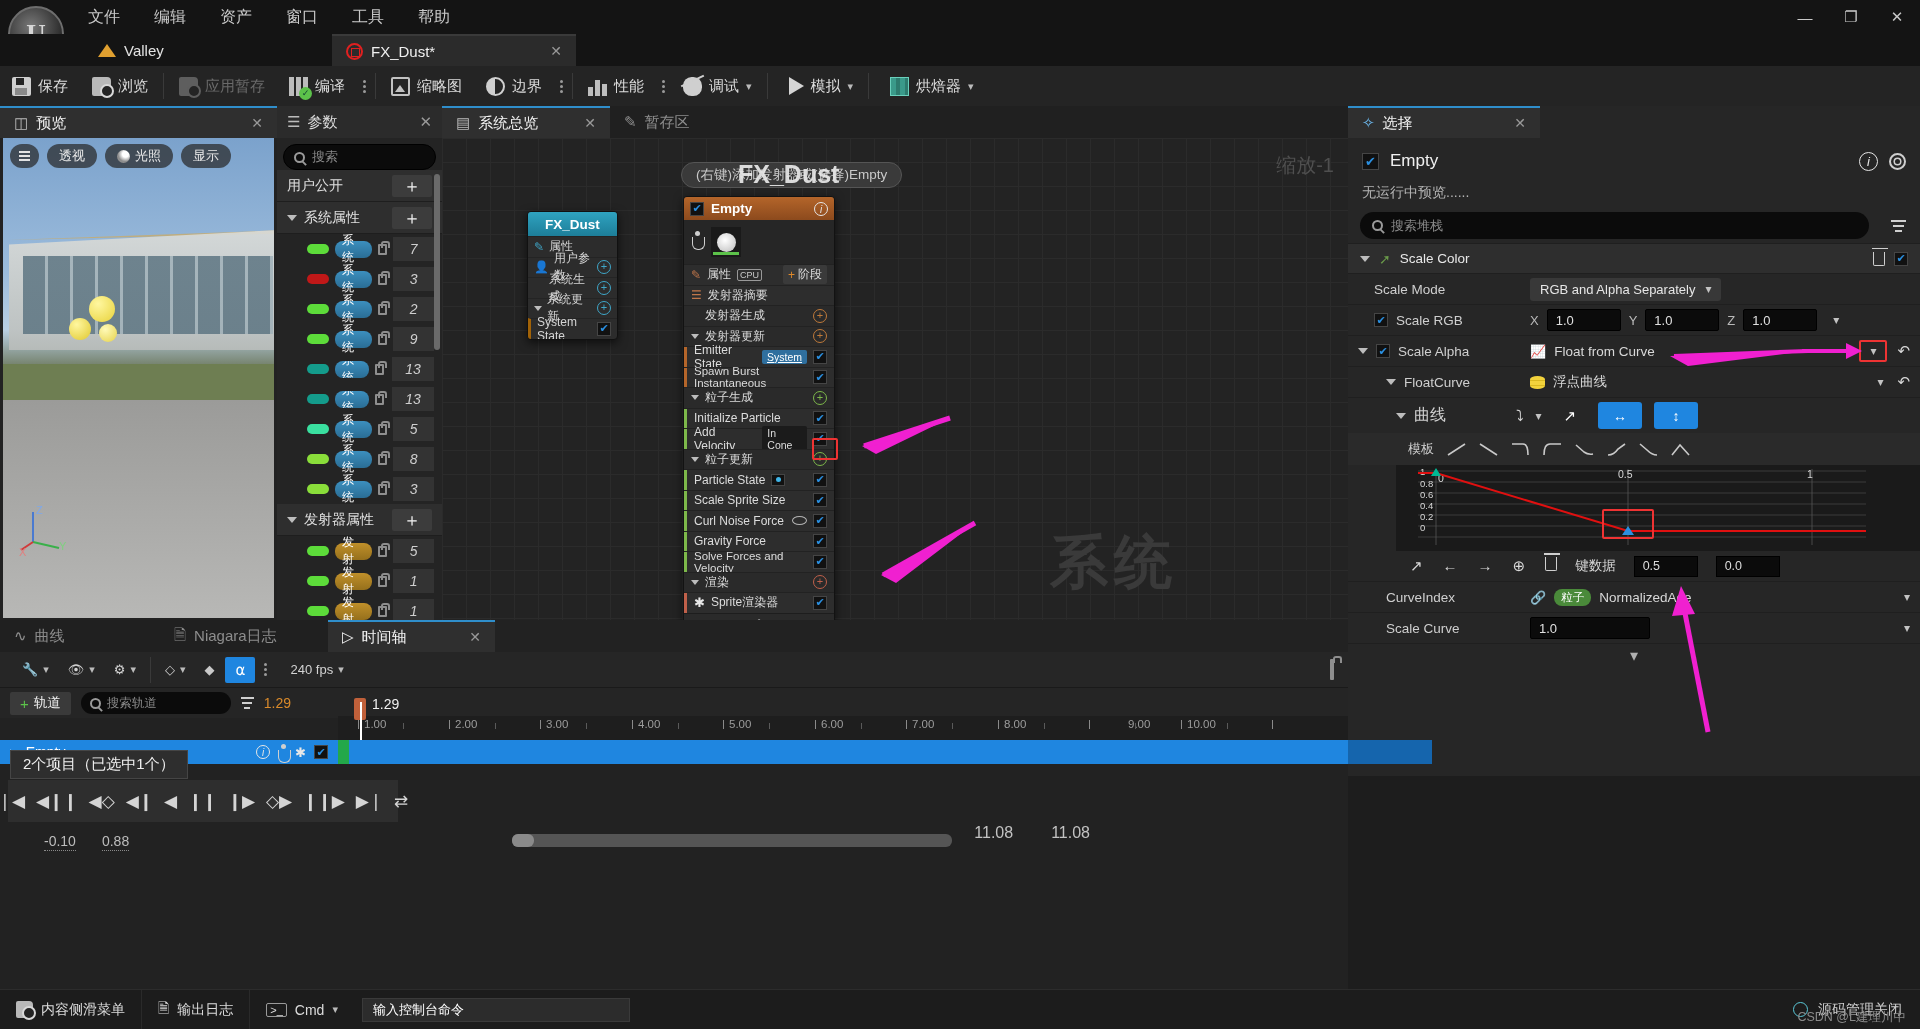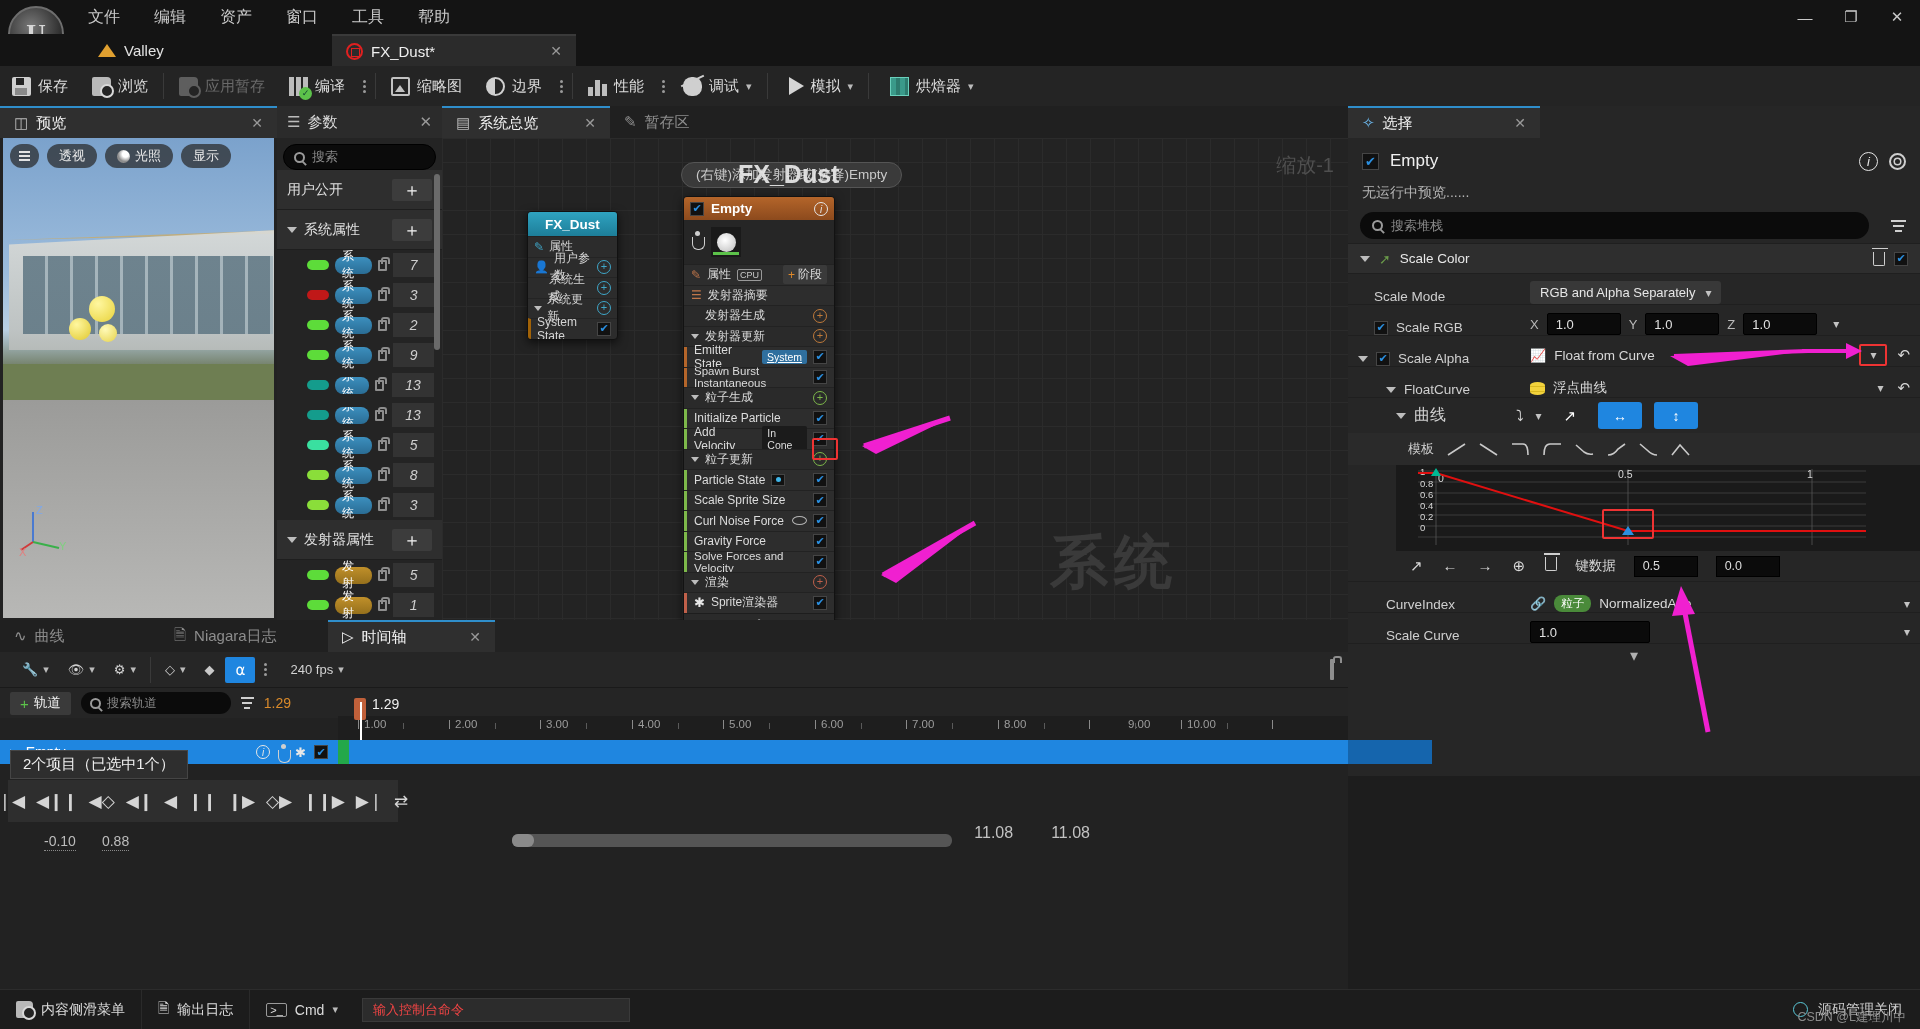--- a/index.html
+++ b/index.html
@@ -124,21 +124,21 @@
   .params { position:absolute; left:277px; top:106px; width:165px; height:514px; background:#242424; }
   .prm-head { height:32px; display:flex; align-items:center; gap:7px; padding:0 10px;
               background:#2b2b2b; font-size:15px; color:#dcdcdc; }
   .srch { margin:6px 6px 0 6px; height:26px; border-radius:13px; background:#0b0b0b;
           display:flex; align-items:center; gap:7px; padding:0 10px; border:1px solid #000; }
   .srch-ic { width:11px;height:11px;border:2px solid #9a9a9a;border-radius:50%; position:relative; flex:none;}
   .srch-ic::after { content:""; position:absolute; right:-4px; bottom:-3px; width:6px;height:2px;
       background:#9a9a9a; transform:rotate(45deg); }
   .srch span { font-size:13px; color:#8a8a8a; }
   .prm-body { position:relative; height:452px; overflow:hidden; }
-  .prm-sec { height:40px; display:flex; align-items:center; padding:0 10px; background:#2e2e2e;
+  .prm-sec { height:32px; display:flex; align-items:center; padding:0 10px; background:#2e2e2e;
              border-bottom:1px solid #1e1e1e; font-size:14px; color:#e0e0e0; }
   .prm-sec .plus { margin-left:auto; width:40px;height:22px;background:#3c3c3c;border-radius:2px;
       color:#f0f0f0; font-size:18px; display:flex; align-items:center; justify-content:center; }
   .caret { width:0;height:0;border-left:5px solid transparent;border-right:5px solid transparent;
            border-top:6px solid #bdbdbd; margin-right:7px; flex:none; }
   .prm-row { height:30px; display:flex; align-items:center; gap:6px; padding-left:30px; }
   .dotpill { width:22px;height:10px;border-radius:5px; flex:none; }
   .tagpill { height:17px; padding:0 7px; border-radius:8px; font-size:12px; color:#fff;
              background:linear-gradient(180deg,#3c8fbe,#2a6d95); display:flex; align-items:center; }
   .lock { width:9px; height:11px; border:2px solid #8e8e8e; border-radius:1px; position:relative; flex:none;}
@@ -240,21 +240,21 @@
               display:flex; align-items:center; gap:8px; padding:0 12px; }
   .filter-ic { display:flex; flex-direction:column; gap:3px; align-items:center; flex:none; }
   .filter-ic i { height:2px; background:#cfcfcf; display:block; }
   .stack-row { height:30px; display:flex; align-items:center; gap:9px; padding:0 12px;
                background:#2e2e2e; border-top:1px solid #1f1f1f; font-size:13.5px; color:#e8e8e8; }
   .trash { width:12px;height:14px;border:1.4px solid #cfcfcf; border-top:none; border-radius:0 0 2px 2px;
            position:relative; flex:none; }
   .trash::before { content:""; position:absolute; left:-2px;top:-4px;width:16px;height:1.6px;background:#cfcfcf; }
   .mod-ic { color:#6a9a4a; font-size:14px; }
 
-  .prow { height:31px; display:flex; align-items:flex-end; border-top:1px solid #1f1f1f; font-size:13.5px; }
+  .prow { height:31px; display:flex; align-items:center; border-top:1px solid #1f1f1f; font-size:13.5px; }
   .plabel { width:182px; padding-left:26px; color:#cfcfcf; display:flex; align-items:center; gap:8px; flex:none;}
   .pval { flex:1; display:flex; align-items:center; gap:8px; padding-right:10px; }
   .combo { height:23px; background:#383838; border-radius:3px; display:flex; align-items:center;
            gap:10px; padding:0 10px; font-size:13px; color:#e6e6e6; }
   .numf { height:22px; background:#0b0b0b; border:1px solid #000; border-radius:2px; width:74px;
           display:flex; align-items:center; padding:0 8px; font-size:13px; color:#e0e0e0; }
   .axl { font-size:13px; color:#b9b9b9; }
   .dchev { color:#c3c3c3; font-size:12px; }
   .undo { color:#d8d8d8; font-size:15px; }
   .curve-ic { color:#35c8e8; font-size:13px; }
@@ -316,21 +316,21 @@
              border-radius:6px; }
   .hscroll i { position:absolute; left:0; top:0; width:22px; height:13px; background:#8a8a8a; border-radius:6px; }
   .rvals { position:absolute; right:258px; top:204px; display:flex; gap:38px; font-size:16px; color:#c2c2c2; }
 
   
   .status { position:absolute; left:0; bottom:0; width:1920px; height:40px; background:#1c1c1c;
             display:flex; align-items:center; gap:0; border-top:1px solid #2c2c2c; }
   .st-item { display:flex; align-items:center; gap:8px; padding:0 16px; height:40px; font-size:14px;
              color:#dcdcdc; border-right:1px solid #2a2a2a; }
   .cmdbox { margin-left:8px; width:268px; height:24px; background:#2c2c2c; border:1px solid #3a3a3a;
-            display:flex; align-items:center; padding:0 10px; font-size:13px; color:#ef4444; }
+            display:flex; align-items:center; padding:0 10px; font-size:13px; color:#ffffff; }
   .st-right { margin-left:auto; display:flex; align-items:center; gap:10px; padding-right:18px;
               font-size:14px; color:#cfcfcf; }
   .globe { width:15px;height:15px;border:1.5px solid #5ac8d8;border-radius:50%; flex:none; }
   .csdn { position:absolute; right:14px; bottom:3px; font-size:12.5px; color:#8a8a8a; }
 </style>
 </head>
 <body>
 
 <div class="app">
 

